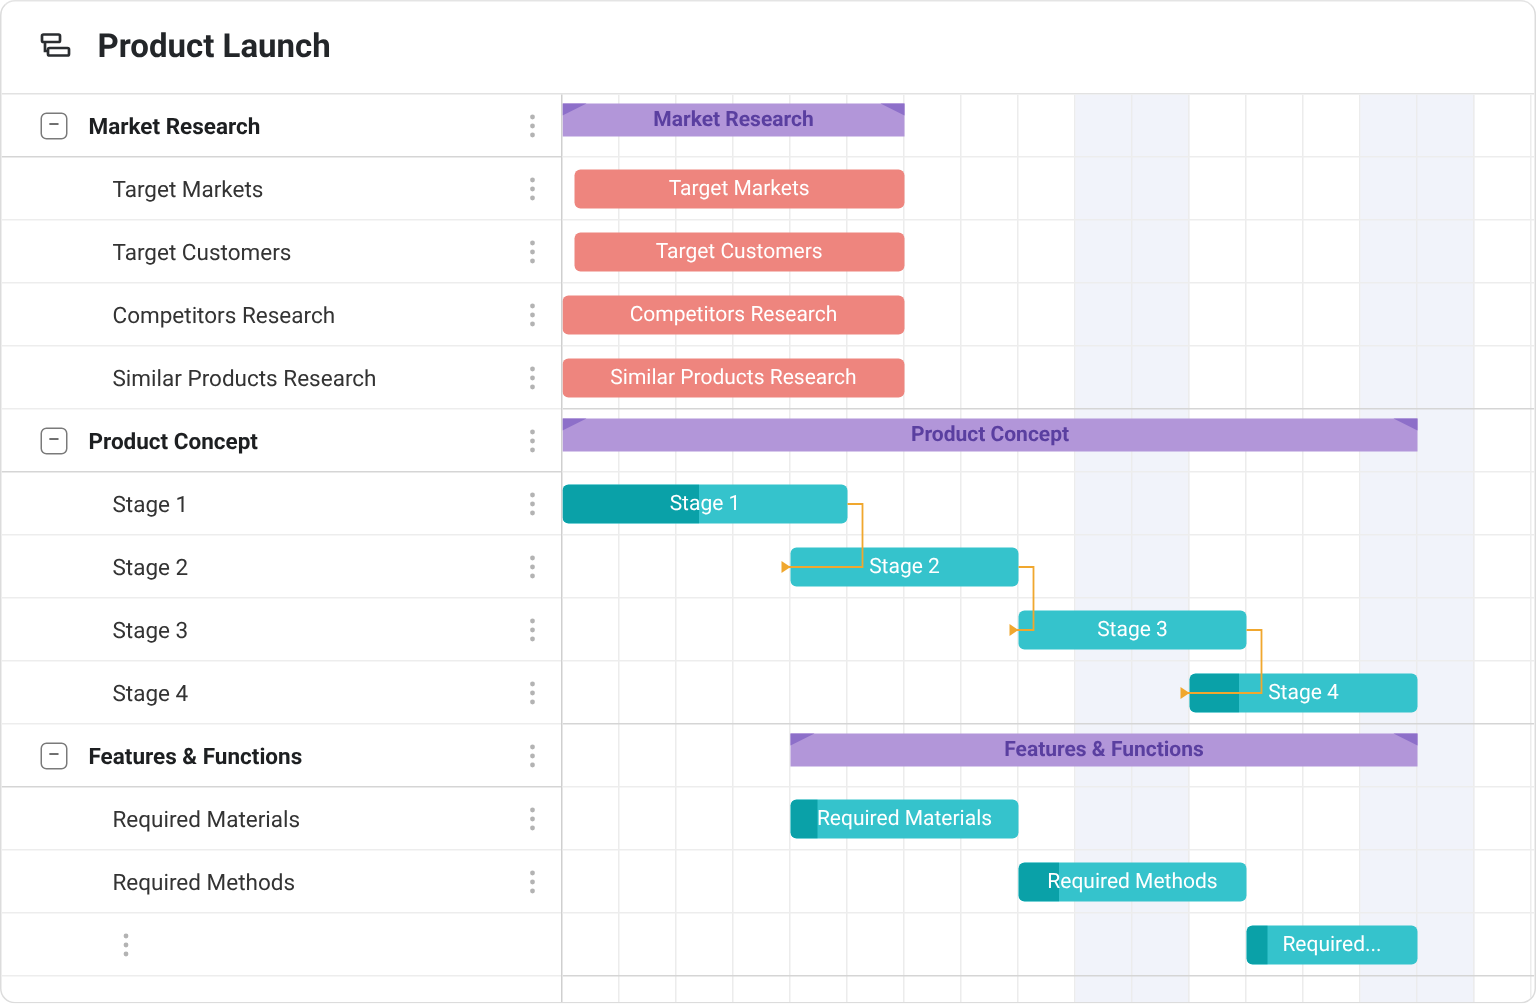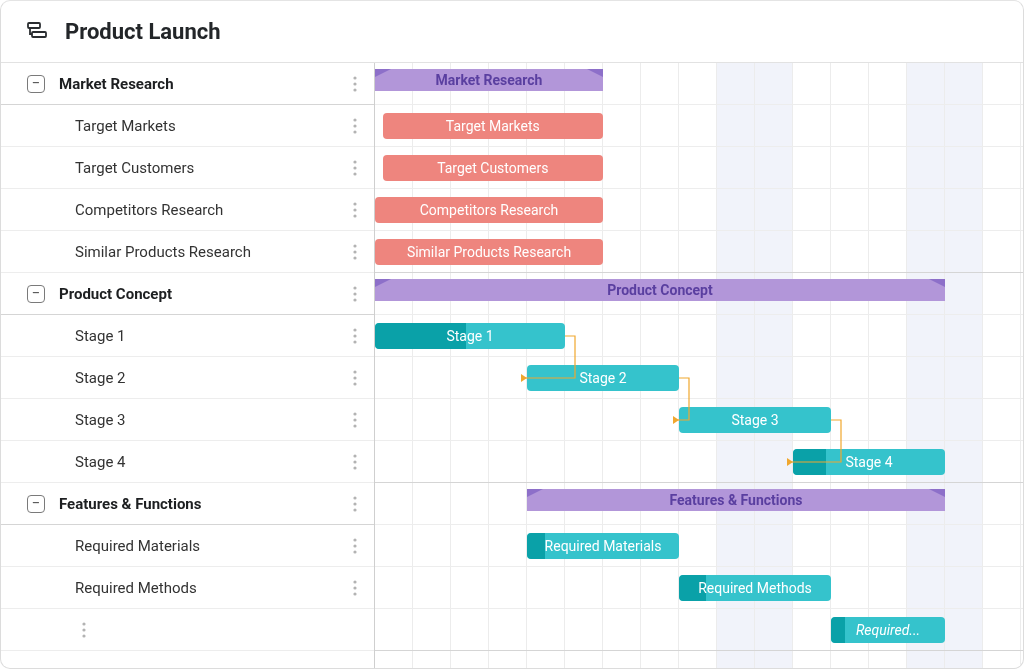--- a/index.html
+++ b/index.html
@@ -436,21 +436,21 @@
           <div class="txt">Features &amp; Functions</div>
         </div>
         <div class="bar task-teal" style="left: 152px; width: 152px; top: 470px;">
           <div class="progress" style="width: 12%;"></div>
           <div class="txt">Required Materials</div>
         </div>
         <div class="bar task-teal" style="left: 304px; width: 152px; top: 512px;">
           <div class="progress" style="width: 18%;"></div>
           <div class="txt">Required Methods</div>
         </div>
-        <div class="bar task-teal" style="left: 456px; width: 114px; top: 554px; font-style: italic;">
+        <div class="bar task-teal" style="left: 456px; width: 114px; top: 554px;">
           <div class="progress" style="width: 12%;"></div>
           <div class="txt">Required...</div>
         </div>
         <div style="position: absolute; left: 0px; right: 0px; top: 41px; height: 1px; background: rgb(237, 237, 237);"></div>
         <div style="position: absolute; left: 0px; right: 0px; top: 83px; height: 1px; background: rgb(237, 237, 237);"></div>
         <div style="position: absolute; left: 0px; right: 0px; top: 125px; height: 1px; background: rgb(237, 237, 237);"></div>
         <div style="position: absolute; left: 0px; right: 0px; top: 167px; height: 1px; background: rgb(237, 237, 237);"></div>
         <div style="position: absolute; left: 0px; right: 0px; top: 209px; height: 1px; background: rgb(213, 213, 213);"></div>
         <div style="position: absolute; left: 0px; right: 0px; top: 251px; height: 1px; background: rgb(237, 237, 237);"></div>
         <div style="position: absolute; left: 0px; right: 0px; top: 293px; height: 1px; background: rgb(237, 237, 237);"></div>

